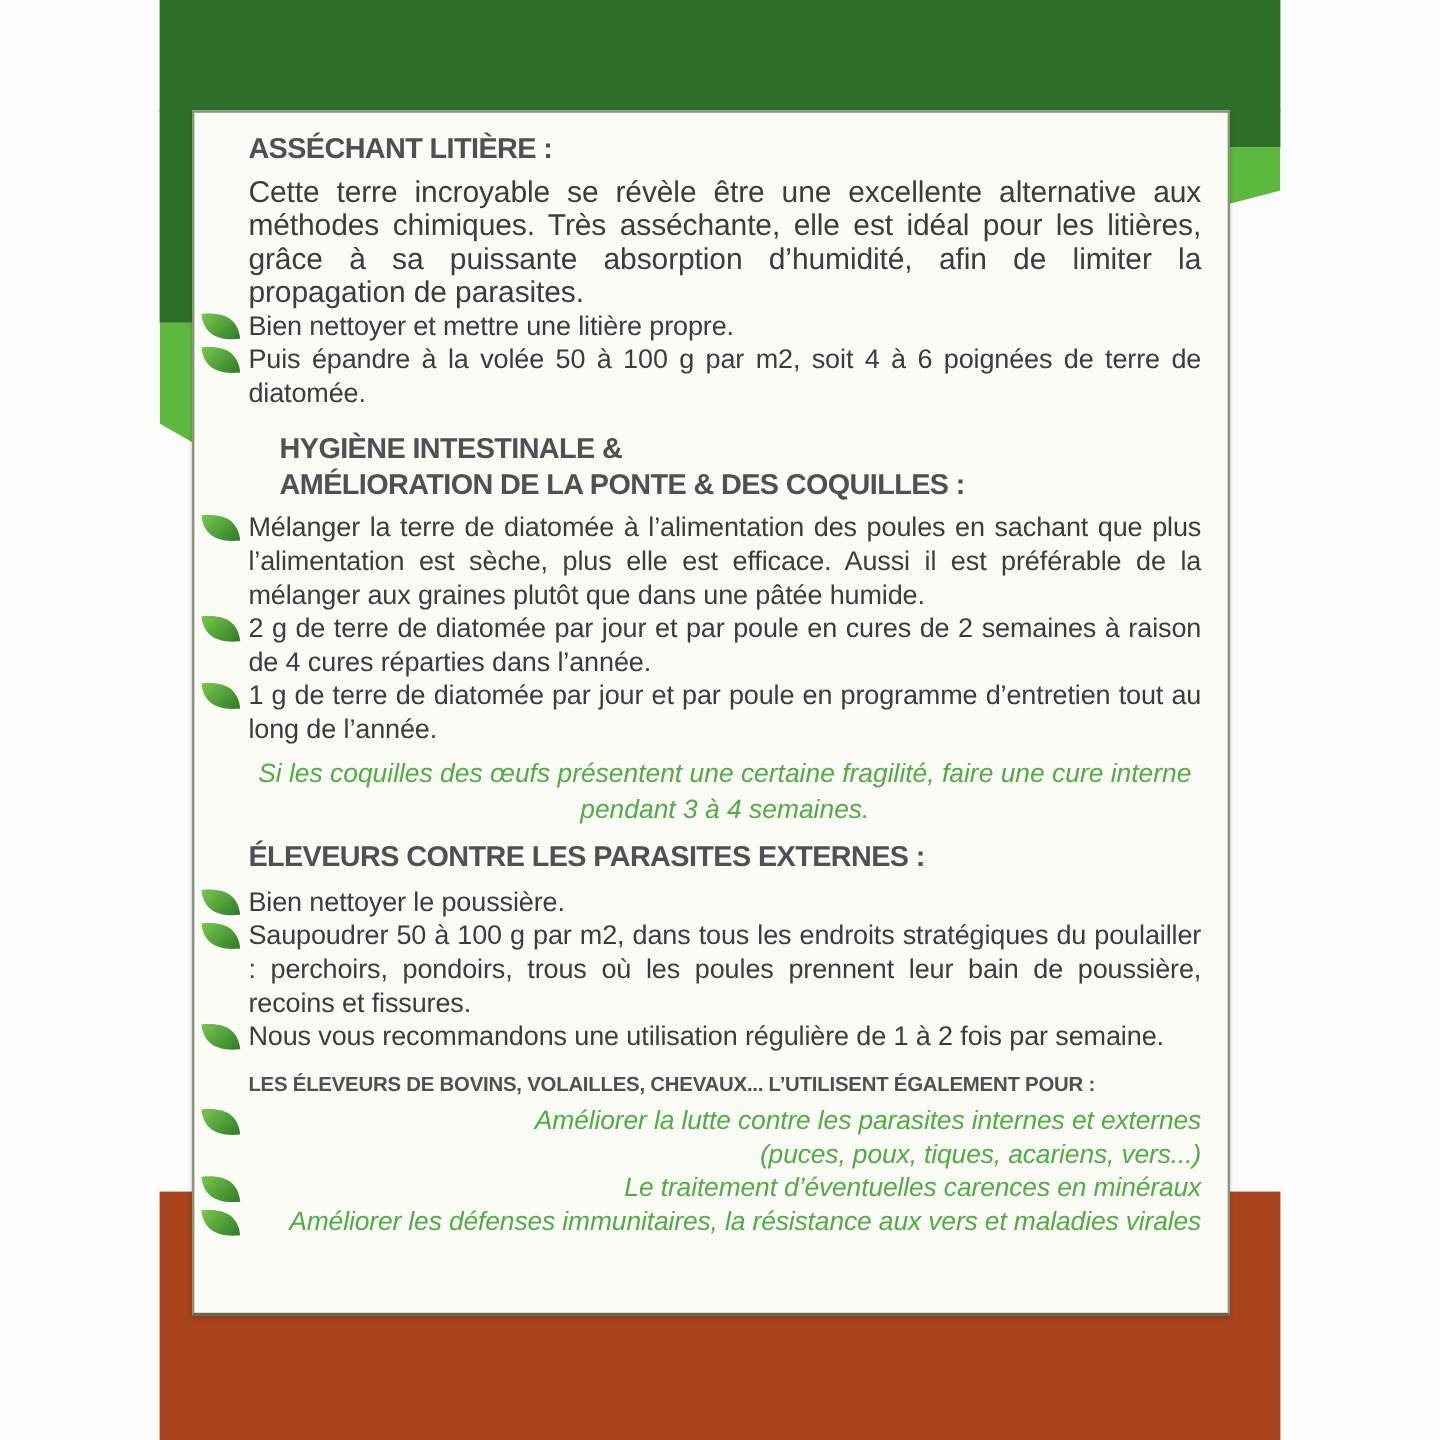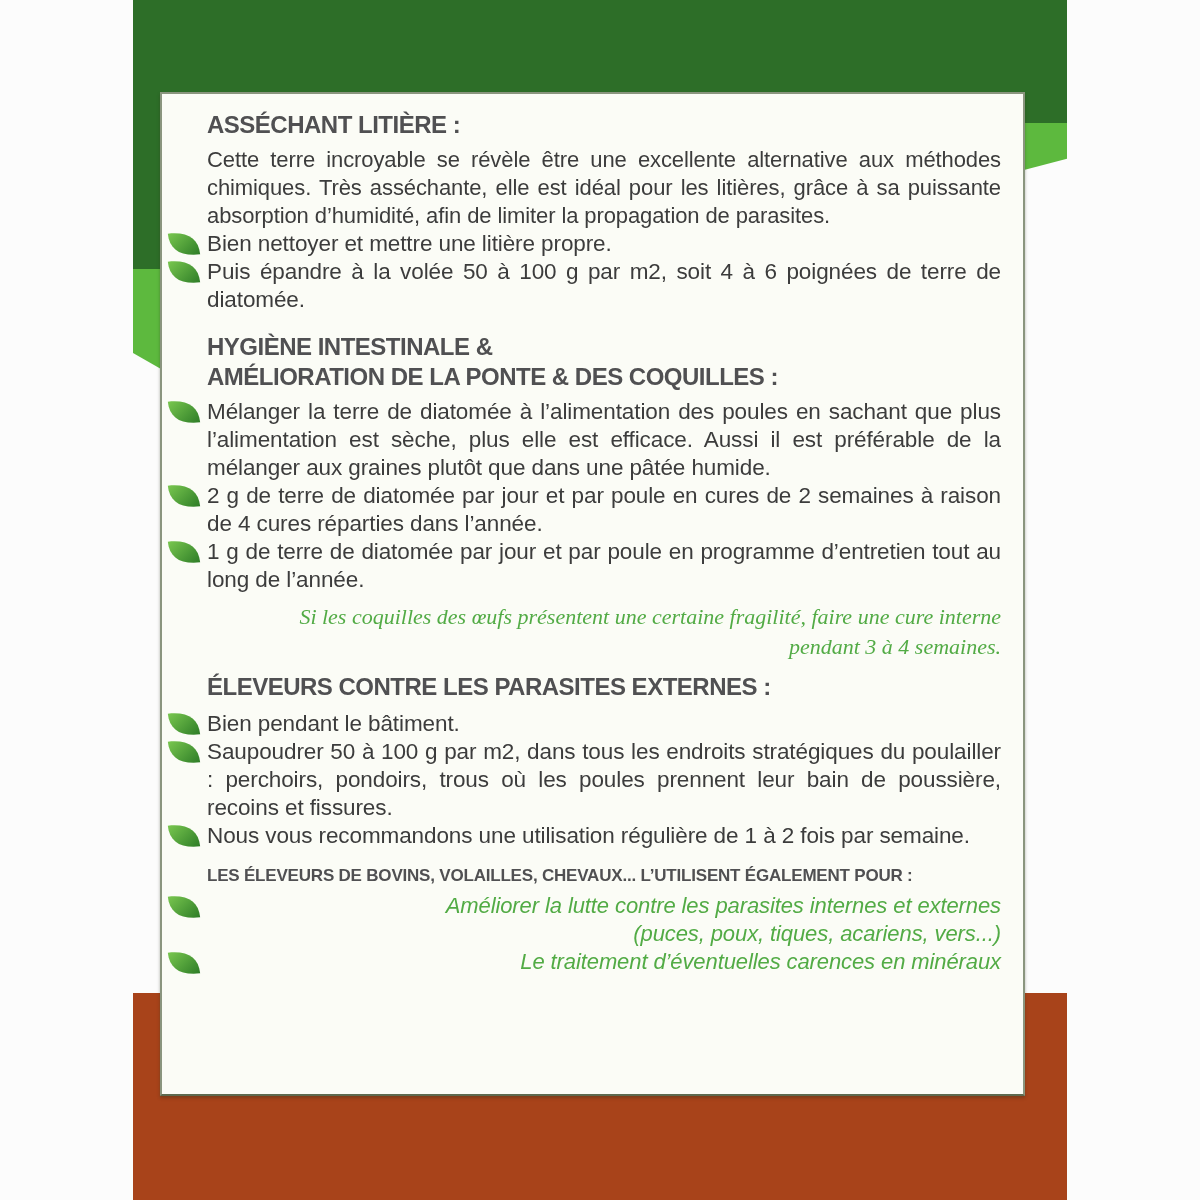--- a/index.html
+++ b/index.html
@@ -41,29 +41,29 @@
     box-shadow:0 2px 3px rgba(40,50,30,.35);
     padding:16px 22px 0 45px;
     color:var(--body-text);
   }
   h2.sec-title{
     margin:0 0 6px;font-size:24px;line-height:30px;font-weight:700;
     color:var(--heading-gray);letter-spacing:-0.5px;
   }
   h2.sec-title.mt{margin-top:18px;}
   h2.sec-title.mt2{margin-top:10px;margin-bottom:8px;}
-  .two-line span{display:block;}
-  p.body-par{margin:0;font-size:22px;line-height:28px;letter-spacing:-0.1px;text-align:justify;}
+  .two-line span{display:block;margin-left:26px;}
+  p.body-par{margin:0;font-size:25px;line-height:28px;letter-spacing:-0.1px;text-align:justify;}
   .bullet{position:relative;margin:0;}
   .bullet p{margin:0;font-size:22.5px;line-height:28px;letter-spacing:-0.1px;text-align:justify;}
   .leaf{position:absolute;left:-40px;top:0;width:34px;height:28px;transform:rotate(-6deg);}
   .leaf svg{display:block;}
   .note{
-    margin:8px 0 6px;text-align:right;font-style:italic;
-    color:var(--green-text);font-size:22px;line-height:30px;font-family:Liberation Serif, serif;
+    margin:8px 0 6px;text-align:center;font-style:italic;
+    color:var(--green-text);font-size:22px;line-height:30px;
   }
   .sub-title{
     margin:14px 0 4px;font-size:17px;line-height:24px;font-weight:700;
     color:var(--heading-gray);letter-spacing:-0.2px;
   }
   .gbullet{position:relative;margin:0;text-align:right;}
   .gbullet .gtext{
     margin:0;font-style:italic;color:var(--green-text);
     font-size:22px;line-height:28px;letter-spacing:-0.1px;
   }
@@ -151,21 +151,21 @@
     </section>
 
     <section>
       <h2 class="sec-title mt2">ÉLEVEURS CONTRE LES PARASITES EXTERNES :</h2>
       <div class="bullet">
         <span class="leaf">
           <svg viewBox="0 0 34 28" width="34" height="28">
               <path d="M2,2 C22,2 32,10 32,26 C12,26 2,18 2,2 Z" fill="url(#leafGrad)"></path>
             </svg>
         </span>
-        <p>Bien pendant le bâtiment.</p>
+        <p>Bien nettoyer le poussière.</p>
       </div>
       <div class="bullet">
         <span class="leaf">
           <svg viewBox="0 0 34 28" width="34" height="28">
               <path d="M2,2 C22,2 32,10 32,26 C12,26 2,18 2,2 Z" fill="url(#leafGrad)"></path>
             </svg>
         </span>
         <p>Saupoudrer 50 à 100 g par m2, dans tous les endroits stratégiques du poulailler : perchoirs, pondoirs, trous où les poules prennent leur bain de poussière, recoins et fissures.</p>
       </div>
       <div class="bullet">
@@ -192,16 +192,24 @@
         </p>
       </div>
       <div class="gbullet">
         <span class="leaf">
           <svg viewBox="0 0 34 28" width="34" height="28">
               <path d="M2,2 C22,2 32,10 32,26 C12,26 2,18 2,2 Z" fill="url(#leafGrad)"></path>
             </svg>
         </span>
         <p class="gtext">Le traitement d’éventuelles carences en minéraux</p>
       </div>
+      <div class="gbullet">
+        <span class="leaf">
+          <svg viewBox="0 0 34 28" width="34" height="28">
+              <path d="M2,2 C22,2 32,10 32,26 C12,26 2,18 2,2 Z" fill="url(#leafGrad)"></path>
+            </svg>
+        </span>
+        <p class="gtext">Améliorer les défenses immunitaires, la résistance aux vers et maladies virales</p>
+      </div>
     </section>
 
   </div>
 </div>
 
 </body></html>

